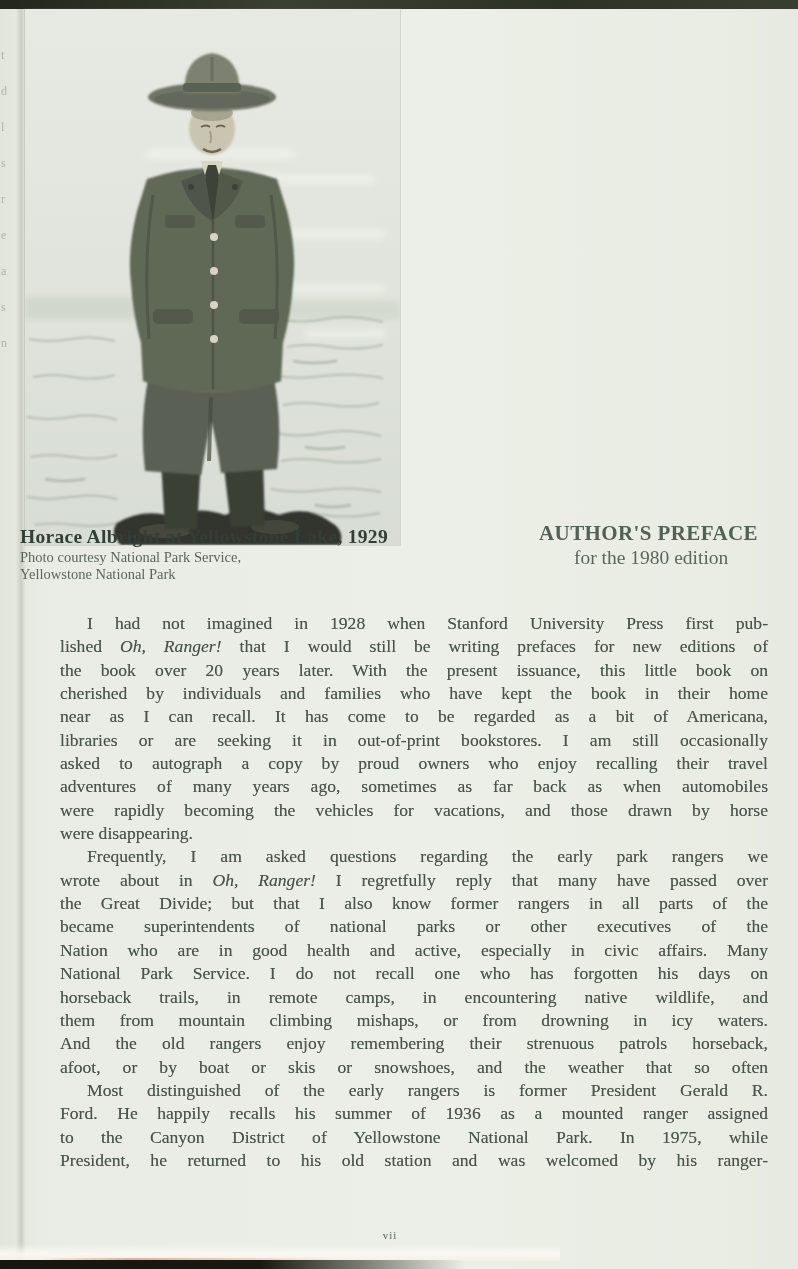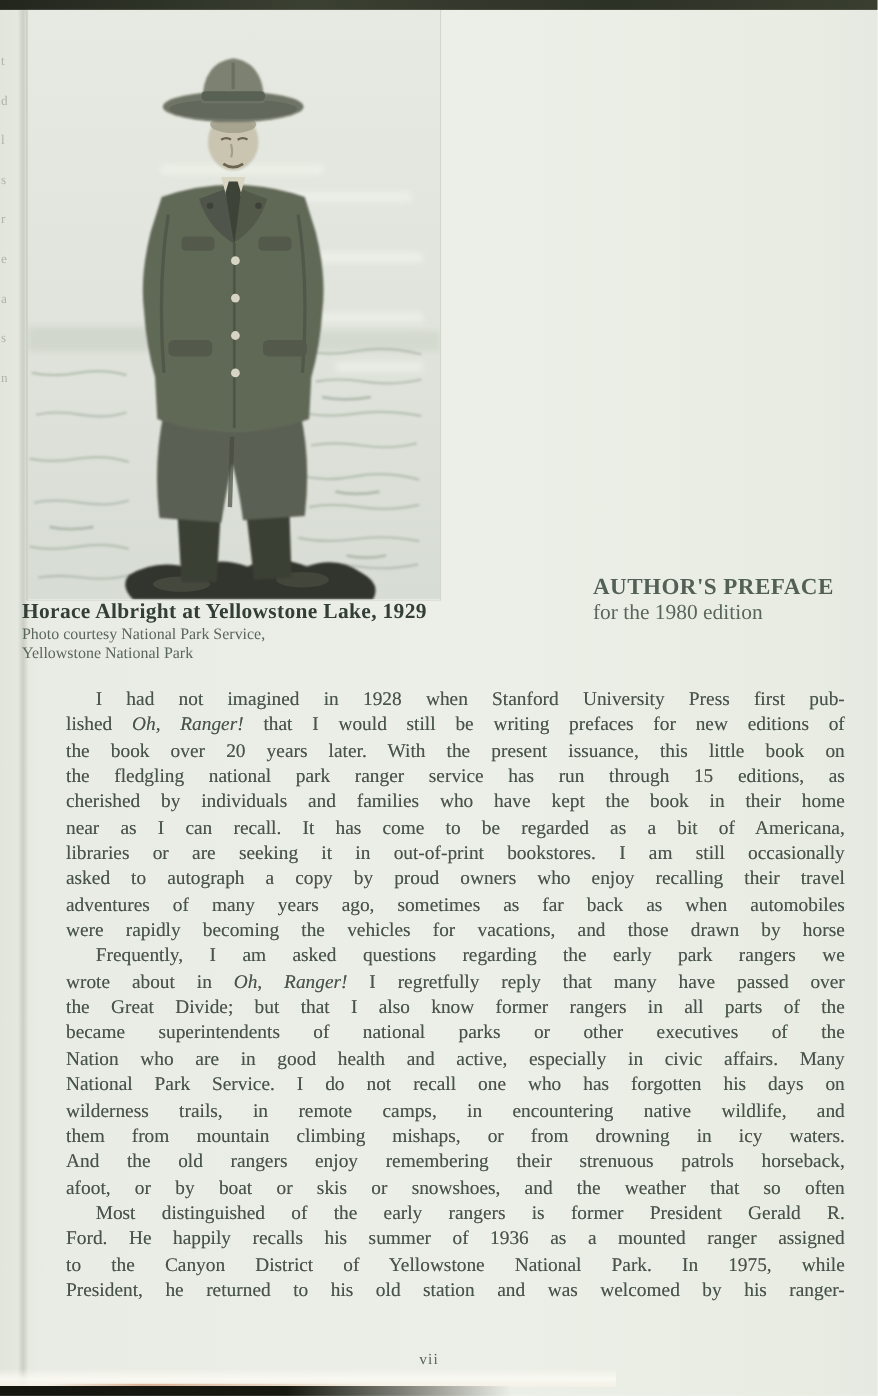--- a/index.html
+++ b/index.html
@@ -19,36 +19,36 @@
         background:linear-gradient(90deg,#14160f 0,#181a12 42%,rgba(24,26,18,0.55) 58%,rgba(24,26,18,0) 75%);}
   .margin-mark{position:absolute;left:1px;font-size:12px;color:rgba(95,105,95,0.4);
         font-family:"Liberation Serif",serif;}
   
   .photo{position:absolute;left:25px;top:9px;width:375px;height:536px;
         box-shadow:0 0 0 1px rgba(100,106,95,0.18);}
   .photo svg{display:block;width:100%;height:100%;}
   
   .heading{position:absolute;left:539px;top:520px;width:240px;color:#56635a;}
   .heading .h1{font-size:21px;font-weight:bold;letter-spacing:0.4px;color:#536056;line-height:26px;}
-  .heading .h2{font-size:19.5px;color:#59665c;line-height:24px;}
-  
-  .caption{position:absolute;left:20px;top:544px;width:470px;}
+  .heading .h2{font-size:19.5px;color:#59665c;line-height:24px;margin-left:35px;}
+  
+  .caption{position:absolute;left:20px;top:524px;width:470px;}
   .caption .main{font-size:19.5px;font-weight:bold;letter-spacing:0.3px;color:#333e36;line-height:25px;}
   .caption .credit{font-size:14.5px;color:#55605579;color:#5a665c;line-height:16.5px;margin-top:0;}
   
   .body-text{position:absolute;left:60px;top:612px;width:708px;
         font-size:17.6px;line-height:23.35px;color:#48534b;
-        text-shadow:0 0 0.6px rgba(72,83,75,0.55);margin-top:12px;}
+        text-shadow:0 0 0.6px rgba(72,83,75,0.55);}
   .line{text-align:justify;text-align-last:justify;white-space:normal;}
   .line.last-left{text-align-last:left;}
   .line.first{text-indent:27px;}
   .line i{font-style:italic;}
   
   .page-number{position:absolute;left:300px;top:1229px;width:180px;text-align:center;
-        font-size:14px;color:#5b665c;letter-spacing:1px;}
+        font-size:11px;color:#5b665c;letter-spacing:1px;}
 </style>
 </head>
 <body>
 
 <div class="scan">
 
   <div class="top-edge"></div>
   <div class="gutter-crease"></div>
   <div id="margin-marks">
       <div class="margin-mark" style="top: 48px;">t</div>
@@ -177,36 +177,36 @@
       <div>Photo courtesy National Park Service,</div>
       <div>Yellowstone National Park</div>
     </div>
   </div>
 
   <div class="body-text">
       <div>
         <div class="line first">I had not imagined in 1928 when Stanford University Press first pub-</div>
         <div class="line">lished <i>Oh, Ranger!</i> that I would still be writing prefaces for new editions of</div>
         <div class="line">the book over 20 years later. With the present issuance, this little book on</div>
-        <div class="line">the fledgling national park ranger service has run through 15 editions, as</div>
         <div class="line">cherished by individuals and families who have kept the book in their home</div>
         <div class="line">near as I can recall. It has come to be regarded as a bit of Americana,</div>
         <div class="line">libraries or are seeking it in out-of-print bookstores. I am still occasionally</div>
         <div class="line">asked to autograph a copy by proud owners who enjoy recalling their travel</div>
         <div class="line">adventures of many years ago, sometimes as far back as when automobiles</div>
         <div class="line">were rapidly becoming the vehicles for vacations, and those drawn by horse</div>
+        <div class="line last-left">were disappearing.</div>
       </div>
       <div>
         <div class="line first">Frequently, I am asked questions regarding the early park rangers we</div>
         <div class="line">wrote about in <i>Oh, Ranger!</i> I regretfully reply that many have passed over</div>
         <div class="line">the Great Divide; but that I also know former rangers in all parts of the</div>
         <div class="line">became superintendents of national parks or other executives of the</div>
         <div class="line">Nation who are in good health and active, especially in civic affairs. Many</div>
         <div class="line">National Park Service. I do not recall one who has forgotten his days on</div>
-        <div class="line">wilderness trails, in remote camps, in encountering native wildlife, and</div>
+        <div class="line">horseback trails, in remote camps, in encountering native wildlife, and</div>
         <div class="line">them from mountain climbing mishaps, or from drowning in icy waters.</div>
         <div class="line">And the old rangers enjoy remembering their strenuous patrols horseback,</div>
         <div class="line">afoot, or by boat or skis or snowshoes, and the weather that so often</div>
       </div>
       <div>
         <div class="line first">Most distinguished of the early rangers is former President Gerald R.</div>
         <div class="line">Ford. He happily recalls his summer of 1936 as a mounted ranger assigned</div>
         <div class="line">to the Canyon District of Yellowstone National Park. In 1975, while</div>
         <div class="line">President, he returned to his old station and was welcomed by his ranger-</div>
       </div>

